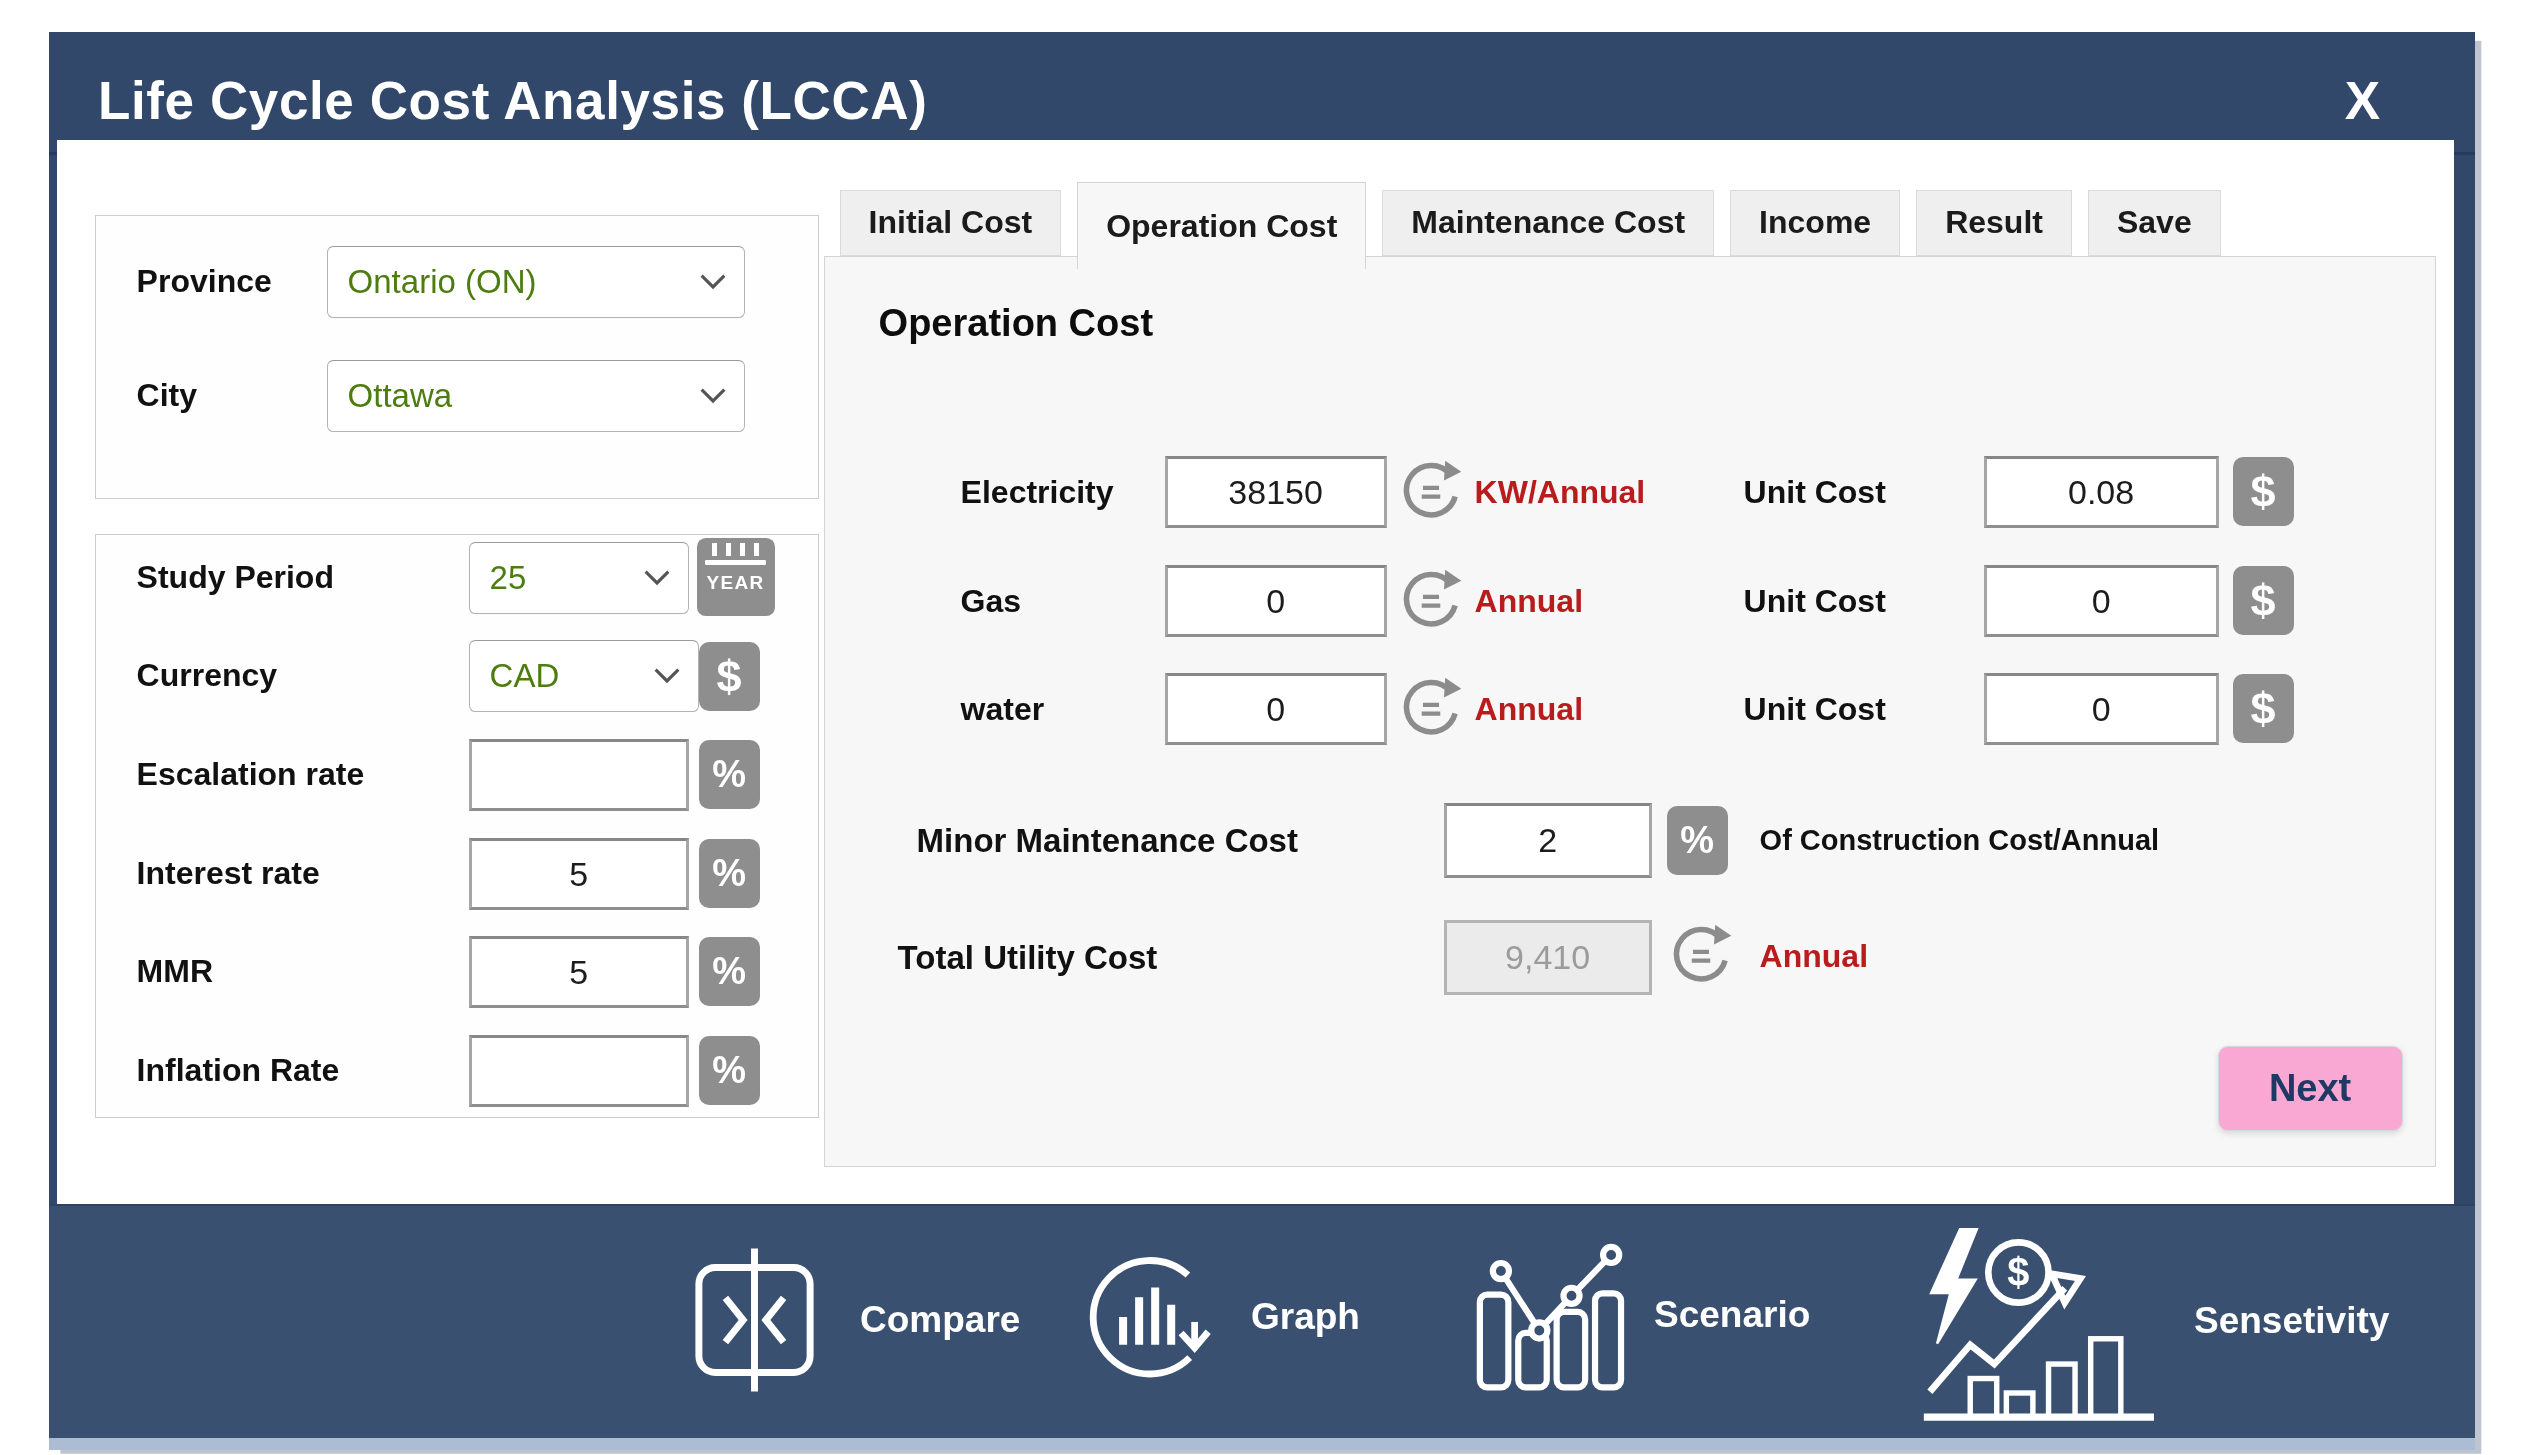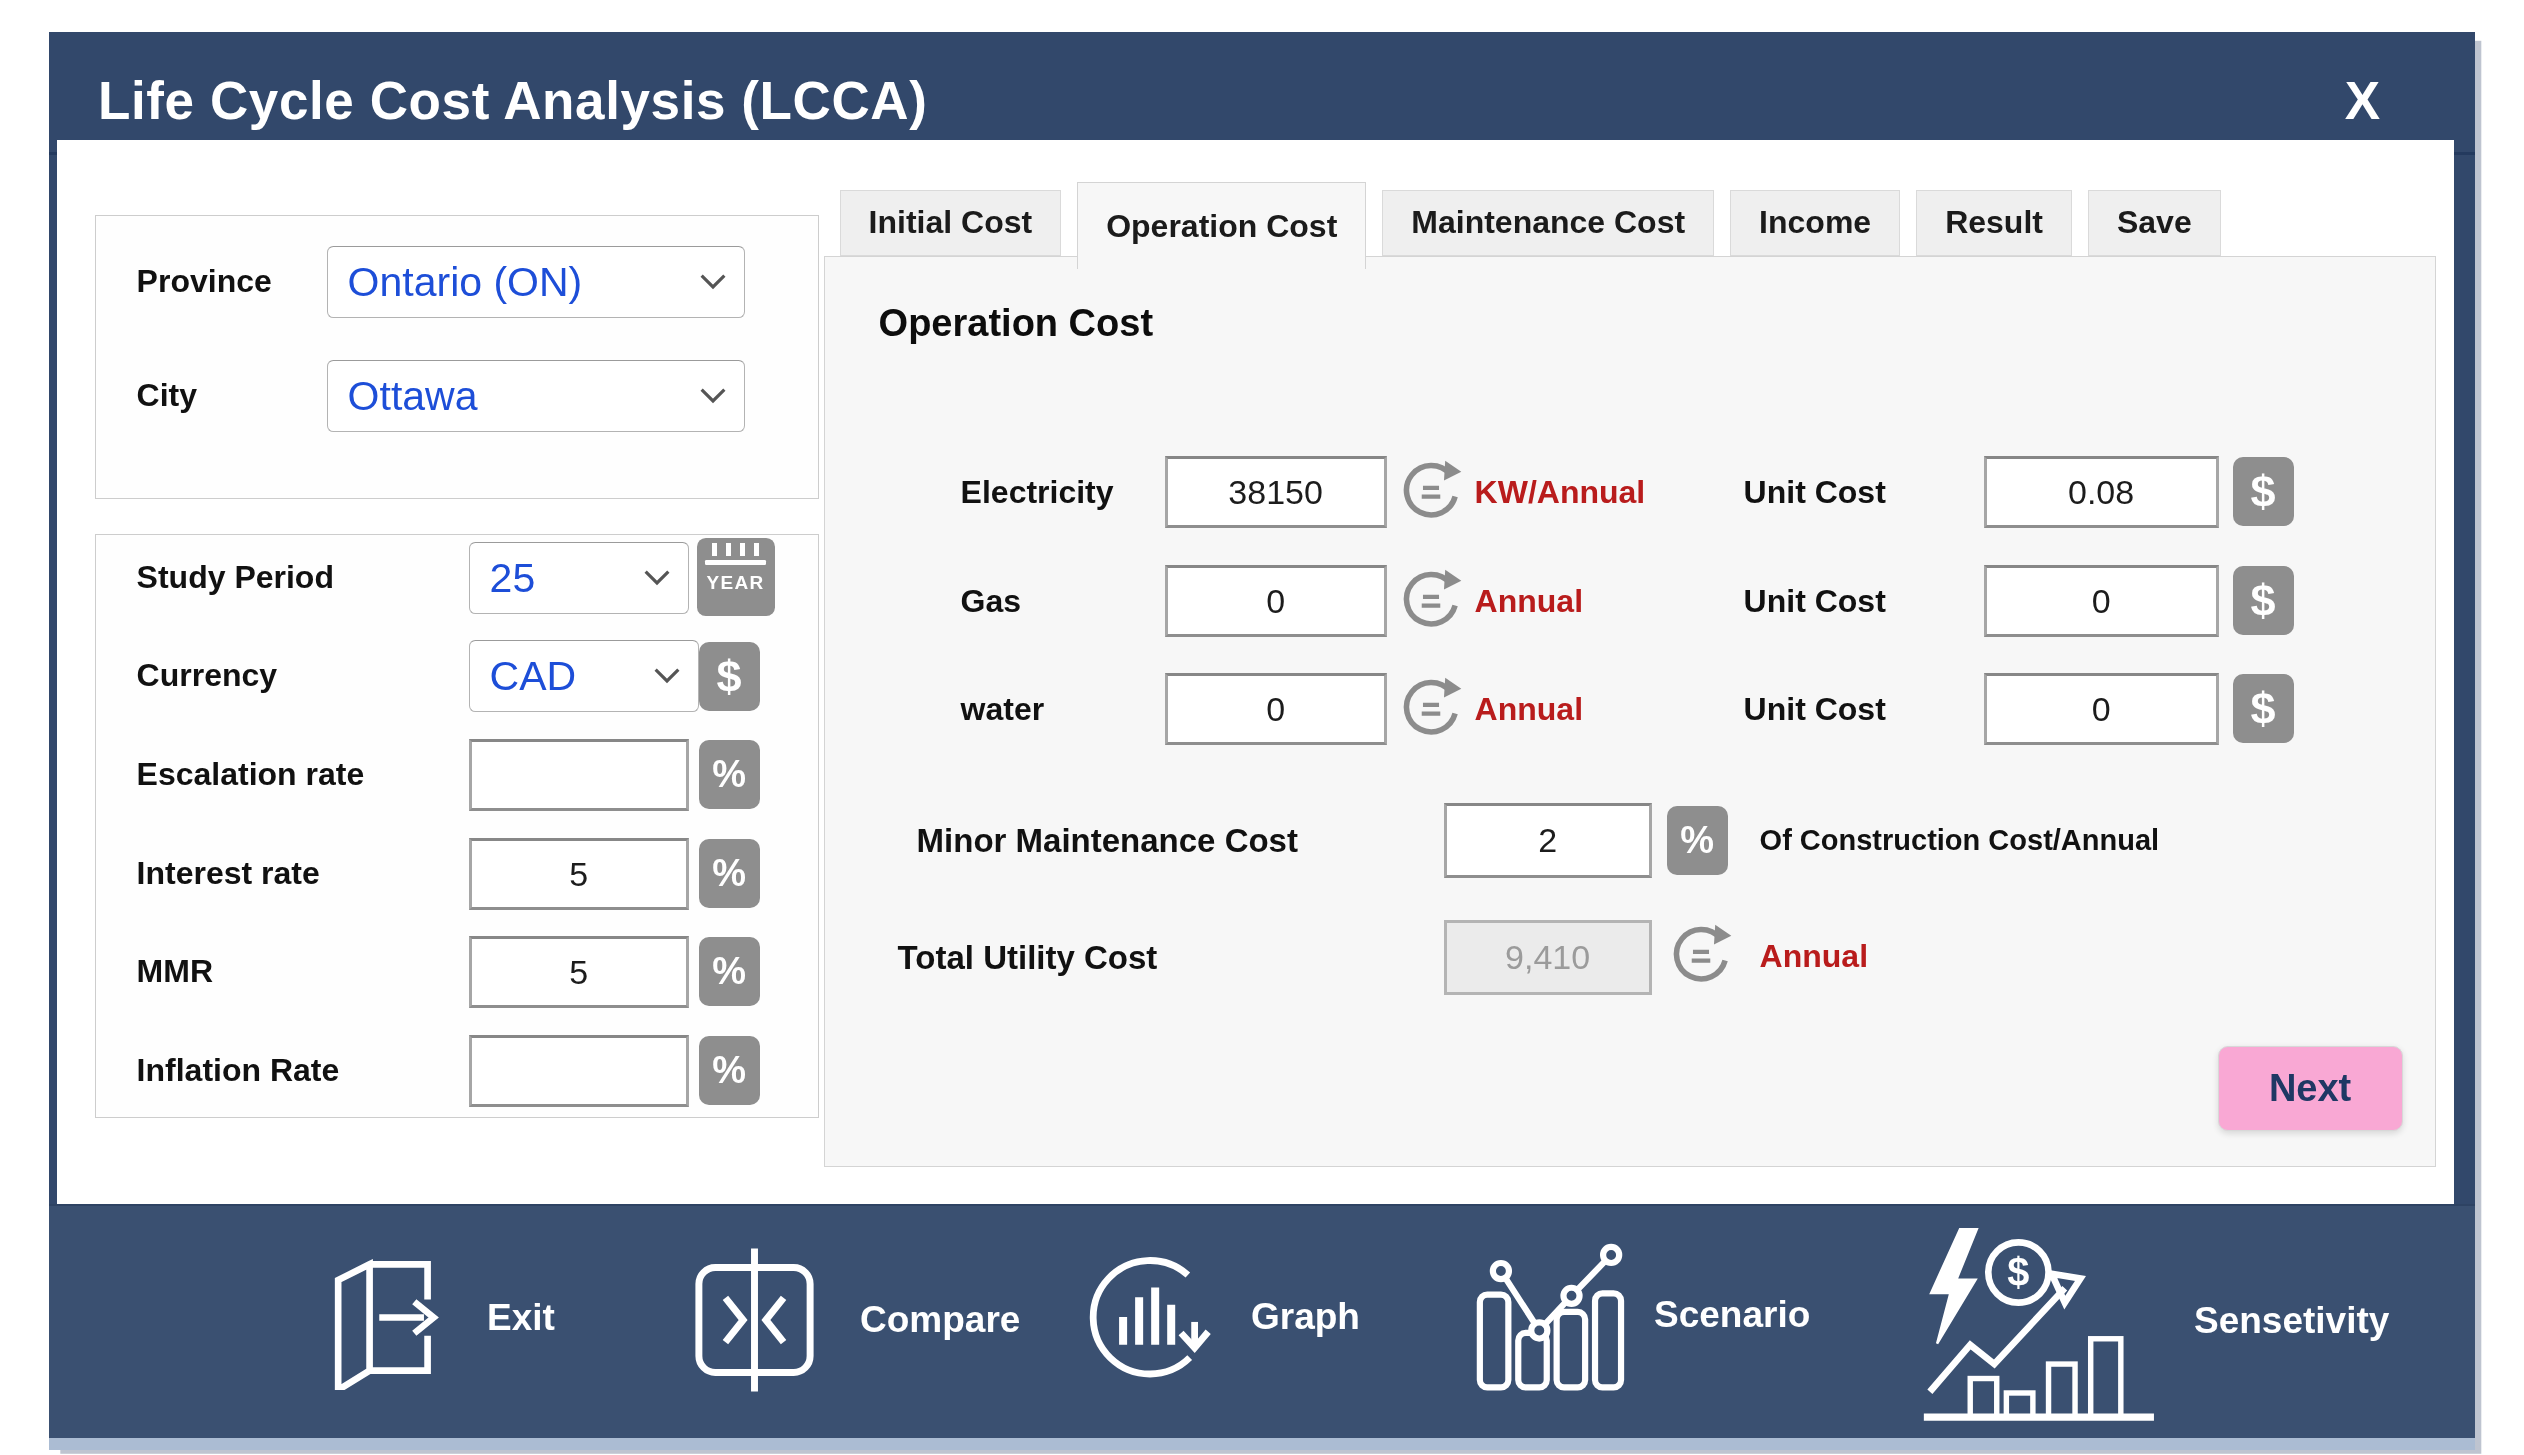--- a/index.html
+++ b/index.html
@@ -34,21 +34,21 @@
   .field-label{
     position:absolute;left:41px;color:#111111;font-weight:bold;font-size:32px;
     display:flex;align-items:center;height:71px;white-space:nowrap;
   }
   
   .dropdown{
     position:absolute;box-sizing:border-box;height:72px;background:#ffffff;
     border:1.9px solid #B3B3B3;border-top-color:#9B9B9B;border-radius:6.3px;
     display:flex;align-items:center;cursor:pointer;
   }
-  .dropdown .dd-value{font-size:41px;color:#1d4ed8;padding-left:20px;white-space:nowrap;}
+  .dropdown .dd-value{font-size:33px;color:#4d7c0f;padding-left:20px;white-space:nowrap;}
   .dropdown .dd-chevron{position:absolute;right:16.4px;top:50%;margin-top:-8.8px;}
   
   .tbox{
     position:absolute;box-sizing:border-box;height:72px;background:#ffffff;
     border:3.2px solid #A6A6A6;border-top-color:#878787;border-bottom-color:#8E8E8E;
     font-size:34px;color:#1c1c1c;text-align:center;font-family:"Liberation Sans",sans-serif;
     outline:none;padding:0 6.3px;
   }
   .tbox:disabled,.tbox[data-disabled="true"]{background:#EBEBEB;color:#9B9B9B;border-color:#B4B4B4;}
   
@@ -259,31 +259,20 @@
         </svg>
         <span class="u-unit" style="left:935px;">Annual</span>
       </div>
 
       <div class="next-btn">Next</div>
     </div>
   </div>
 
   <div class="footer">
 
-    <div class="f-item" style="left:265px;top:39px;">
-      <svg width="145" height="145" viewBox="0 0 240 240">
-        <g fill="none" stroke="#ffffff" stroke-width="11">
-          <path d="M92 32 H188 V90 M188 150 V208 H92"></path>
-          <path d="M92 32 L40 58 V240 L92 208 Z"></path>
-          <path d="M108 120 H182"></path>
-          <polyline points="166,94 198,120 166,146"></polyline>
-        </g>
-      </svg>
-      <span class="f-label">Exit</span>
-    </div>
 
     <div class="f-item" style="left:628px;top:35px;">
       <svg width="155" height="158" viewBox="0 0 240 250">
         <g fill="none" stroke="#ffffff" stroke-width="11">
           <rect x="32" y="42" width="176" height="166" rx="26"></rect>
           <path d="M120 12 V238"></path>
           <polyline points="74,90 102,125 74,160"></polyline>
           <polyline points="166,90 138,125 166,160"></polyline>
         </g>
       </svg>

